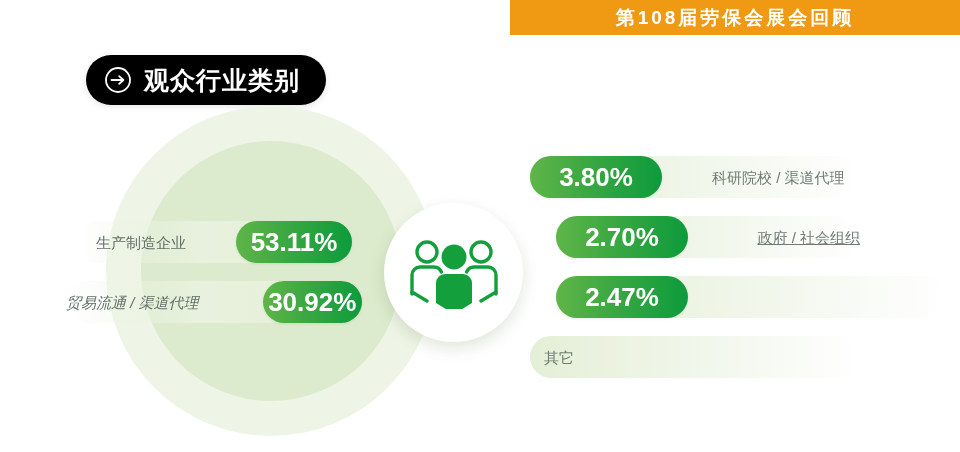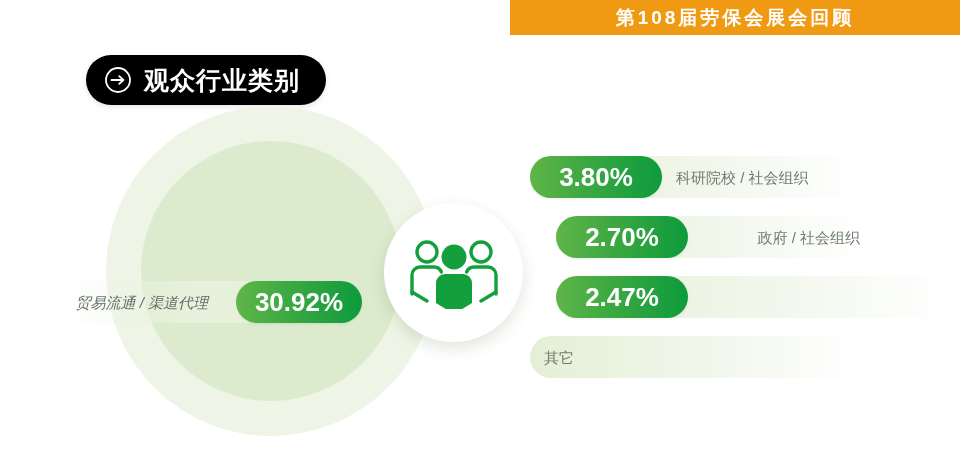--- a/index.html
+++ b/index.html
@@ -108,20 +108,21 @@
     height: 72px;
     display: block;
   }
 
   
   .row {
     position: absolute;
     height: 42px;
     display: flex;
     align-items: center;
+    gap: 36px;
   }
   
   .row-left {
     justify-content: flex-end;
   }
   .bar {
     position: absolute;
     top: 0;
     height: 42px;
     border-radius: 21px;
@@ -195,43 +196,50 @@
         <circle cx="71" cy="15" r="10" fill="none" stroke="#13a03c" stroke-width="3.4"></circle>
         <path d="M86 57 L86 38 a8 8 0 0 0 -8 -8 l-14 0 a8 8 0 0 0 -7.4 5" fill="none" stroke="#13a03c" stroke-width="3.4" stroke-linecap="round" stroke-linejoin="round"></path>
         <path d="M86 55 L71 64" fill="none" stroke="#13a03c" stroke-width="3.4" stroke-linecap="round"></path>
 
         <circle cx="44" cy="20" r="12.5" fill="#13a03c"></circle>
         <path d="M26 66 L26 46 a9 9 0 0 1 9 -9 l18 0 a9 9 0 0 1 9 9 l0 20 L44 77 Z" fill="#13a03c"></path>
       </svg>
     </span>
   </div>
 
+  <div class="row row-left" style="left:76px; top:221px; width:276px;">
+    <div class="bar bar-left" style="left:0; width:276px;"></div>
+    <span class="cat-label cat-label-left" style="margin-right:14px;">生产制造企业</span>
+    <div class="pill" style="width:116px;">
+      <span class="pill-value">53.11%</span>
+    </div>
+  </div>
 
   <div class="row row-left" style="left:66px; top:281px; width:296px;">
     <div class="bar bar-left" style="left:0; width:296px;"></div>
     <span class="cat-label cat-label-left" style="margin-right:28px;font-style:italic;">贸易流通 / 渠道代理</span>
     <div class="pill" style="width:126px;">
       <span class="pill-value">30.92%</span>
     </div>
   </div>
 
   <div class="row" style="left:530px; top:156px; width:330px;">
     <div class="bar bar-right" style="left:0; width:330px;"></div>
     <div class="pill" style="width:132px;">
       <span class="pill-value">3.80%</span>
     </div>
-    <span class="cat-label" style="margin-left:14px;">科研院校 / 社会组织</span>
+    <span class="cat-label" style="margin-left:14px;">科研院校 / 渠道代理</span>
   </div>
 
   <div class="row" style="left:556px; top:216px; width:304px;justify-content:space-between;">
     <div class="bar bar-right" style="left:0; width:304px;"></div>
     <div class="pill" style="width:132px;">
       <span class="pill-value">2.70%</span>
     </div>
-    <span class="cat-label" style="margin-left:14px;">政府 / 社会组织</span>
+    <span class="cat-label" style="margin-left:14px;text-decoration:underline;">政府 / 社会组织</span>
   </div>
 
   <div class="row" style="left:556px; top:276px; width:394px;">
     <div class="bar bar-right" style="left:0; width:394px;"></div>
     <div class="pill" style="width:132px;">
       <span class="pill-value">2.47%</span>
     </div>
   </div>
 
   <div class="row" style="left:530px; top:336px; width:330px;">

